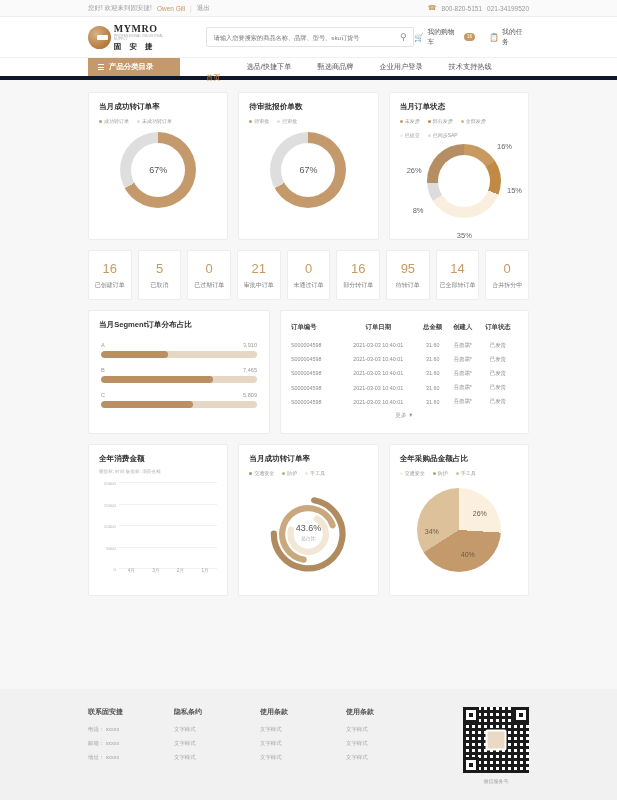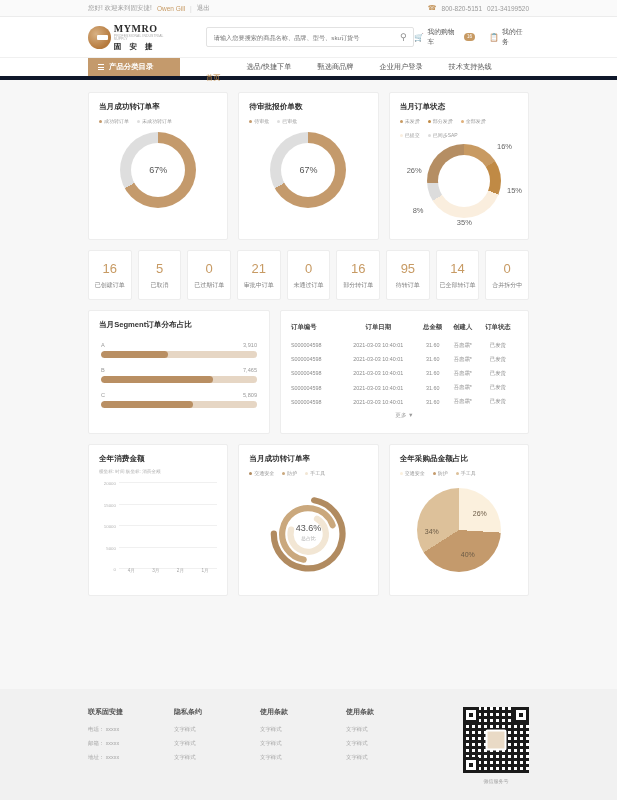--- a/index.html
+++ b/index.html
@@ -382,21 +382,21 @@
             <i class="dot" style="background:#dcdcdc"></i>
             <b style="font-weight:normal">已同步SAP</b>
           </span>
       </div>
       <div class="donut3-wrap">
         <div class="donut3 donut" style="width:74px;height:74px;
              background: conic-gradient(#c89a62 0 16%, #c08a45 16% 31%, #faeede 31% 66%, #dcdcdc 66% 74%, #b58e63 74% 100%);">
         </div>
         <span class="pct" style="right:16px;top:4px;">16%</span>
         <span class="pct" style="right:6px;top:48px;text-align:center;">15%</span>
-        <span class="pct" style="left:50%;transform:translateX(-50%);bottom:15px;text-align:right;">35%</span>
+        <span class="pct" style="left:50%;transform:translateX(-50%);bottom:2px;text-align:right;">35%</span>
         <span class="pct" style="left:12px;top:68px;">8%</span>
         <span class="pct" style="left:6px;top:28px;">26%</span>
       </div>
     </div>
   </div>
 
   <div class="kpi-row">
     <div class="kpi">
       <div class="kpi-val">16</div>
       <div class="kpi-lbl">已创建订单</div>

